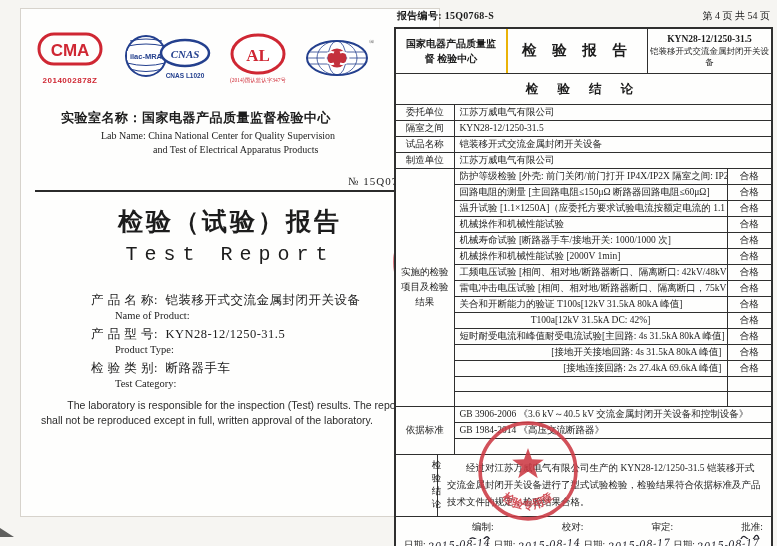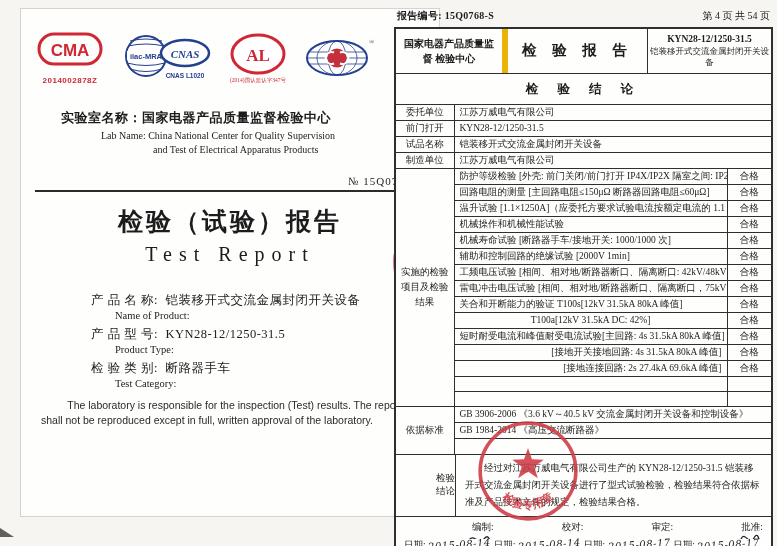--- a/index.html
+++ b/index.html
@@ -22,21 +22,21 @@
               font-family:"Liberation Sans", sans-serif; margin-top:-2px; }
   .logo-al { margin-left:18px; text-align:center; }
   .al-sub { color:#cf2733; font-size:5.5px; margin-top:-2px; white-space:nowrap; }
   .logo-globe { margin-left:16px; }
   .lab-line { margin-top:14px; font-size:13px; font-weight:bold; padding-left:28px; letter-spacing:.5px; }
   .lab-en { font-size:10px; padding-left:68px; line-height:1.4; margin-top:2px; }
   .report-no { text-align:right; font-size:11px; margin-top:18px; padding-right:4px; letter-spacing:1px; }
   .rule { border-top:2px solid #2b2b2b; margin:3px 2px 0; }
   .title-zh { text-align:center; font-size:25px; font-weight:bold; letter-spacing:3px; margin-top:13px; }
   .title-en { text-align:center; font-size:20px; letter-spacing:7px; margin-top:5px;
-              font-family:Liberation Serif, serif; }
+              font-family:Liberation Mono, monospace; }
   .fields { margin-top:26px; padding-left:58px; font-size:12.5px; }
   .field-zh { letter-spacing:.5px; }
   .field-zh .value { margin-left:4px; }
   .field-en { font-size:10.5px; padding-left:24px; margin:1px 0 5px; }
   .disclaimer-zh { margin-top:34px; font-size:11.5px; line-height:1.85; padding:0 8px; text-indent:2em; }
   .disclaimer-en { margin-top:9px; font-size:10.5px; line-height:1.45; padding:0 8px; text-indent:2.5em;
                    font-family:"Liberation Sans", sans-serif; color:#2a2a2a; }
   .partial-seal { position:absolute; right:-48px; top:206px; width:94px; height:94px;
                   border:3px solid rgba(204,42,54,.62); border-radius:50%; }
   .partial-seal i { position:absolute; background:rgba(204,42,54,.55); display:block; }
@@ -44,21 +44,21 @@
   .ps2 { left:7px;  top:40px; width:16px; height:3px; transform:rotate(8deg); }
   .ps3 { left:8px;  top:52px; width:15px; height:3px; transform:rotate(-6deg); }
   .ps4 { left:12px; top:64px; width:13px; height:3px; transform:rotate(-16deg); }
 
   
   .page-right { left:394px; top:7px; width:379px; background:transparent; }
   .rp-topline { display:flex; justify-content:space-between; font-size:10px; padding:2px 3px 4px; }
   .rp-no { font-weight:bold; letter-spacing:.3px; }
   .tbl { border:2px solid #2f2f2f; background:#fefefd; }
   .hdr { display:flex; border-bottom:1px solid #2f2f2f; }
-  .hdr-left { width:112px; border-right:6px solid #eab308; display:flex; align-items:center;
+  .hdr-left { width:112px; border-right:2px solid #eab308; display:flex; align-items:center;
               justify-content:center; text-align:center; font-size:10px; font-weight:bold;
               padding:4px 8px; line-height:1.5; }
   .hdr-mid { flex:1; display:flex; align-items:center; justify-content:center;
              font-size:14.5px; font-weight:bold; letter-spacing:6px; }
   .hdr-right { width:124px; border-left:1px solid #2f2f2f; text-align:center;
                font-size:8.5px; padding:4px 2px; line-height:1.35; }
   .hdr-right .model { font-weight:bold; font-size:9.5px; }
   .section-bar { text-align:center; font-size:12.5px; font-weight:bold; letter-spacing:8px;
                  padding:7px 0 6px; border-bottom:1px solid #2f2f2f; }
   table.grid { width:100%; border-collapse:collapse; border-style:hidden;
@@ -67,21 +67,21 @@
                   overflow:hidden; white-space:nowrap; }
   .grid-wrap { border-bottom:1px solid #2f2f2f; }
   td.c-label { width:58px; text-align:center; padding:1px 2px; }
   td.c-result { width:44px; text-align:center; }
   td.t-center { text-align:center;margin-left:36px; }
   td.t-right { text-align:right; padding-right:10px; }
   td.row-tall { height:20px; }
   td.row-short { height:10px; }
   td.std-val { white-space:normal; }
   .conc-row { display:flex; border-bottom:1px solid #2f2f2f; position:relative; }
-  .conc-label { width:60px; border-right:1px solid #2f2f2f; display:flex; align-items:center;
+  .conc-label { width:42px; border-right:1px solid #2f2f2f; display:flex; align-items:center;
                 justify-content:center; font-size:9.5px;padding-left:40px; }
   .conc-text { flex:1; font-size:9.5px; line-height:1.8; padding:5px 9px 5px 9px; text-indent:2em; }
   .seal { position:absolute; left:80px; top:-36px; width:104px; height:104px; opacity:.88; }
   .sig-row { display:flex; padding:4px 8px 6px; }
   .sig-block { flex:1; font-size:9.5px; position:relative; }
   .sig-top { display:flex; align-items:flex-end; height:18px;flex-direction:column; }
   .sig-scribble { margin-left:2px; }
   .hand { font-family:"DejaVu Serif", serif; font-style:italic; font-size:10px; color:#23232c;
           display:inline-block; transform:rotate(-4deg); letter-spacing:.5px; }
   .scan-mark { position:absolute; left:0px; top:528px; width:0; height:0;
@@ -205,21 +205,21 @@
       <div class="section-bar">检 验 结 论</div>
 
       <div class="grid-wrap">
         <table class="grid">
           <tbody>
               <tr>
             <td class="c-label">委托单位</td>
             <td>江苏万威电气有限公司</td>
           </tr>
           <tr>
-            <td class="c-label">前门打开</td>
+            <td class="c-label">隔室之间</td>
             <td>KYN28-12/1250-31.5</td>
           </tr>
           <tr>
             <td class="c-label">试品名称</td>
             <td>铠装移开式交流金属封闭开关设备</td>
           </tr>
           <tr>
             <td class="c-label">制造单位</td>
             <td>江苏万威电气有限公司</td>
           </tr>
@@ -245,21 +245,21 @@
           </tr>
           <tr>
             <td>机械操作和机械性能试验</td>
             <td class="c-result">合格</td>
           </tr>
           <tr>
             <td>机械寿命试验 [断路器手车/接地开关: 1000/1000 次]</td>
             <td class="c-result">合格</td>
           </tr>
           <tr>
-            <td>辅助和控制回路的绝缘试验 [2000V 1min]</td>
+            <td>机械操作和机械性能试验 [2000V 1min]</td>
             <td class="c-result">合格</td>
           </tr>
           <tr>
             <td>工频电压试验 [相间、相对地/断路器断口、隔离断口: 42kV/48kV 1min]</td>
             <td class="c-result">合格</td>
           </tr>
           <tr>
             <td>雷电冲击电压试验 [相间、相对地/断路器断口、隔离断口，75kV 峰值/85kV 峰值]</td>
             <td class="c-result">合格</td>
           </tr>

